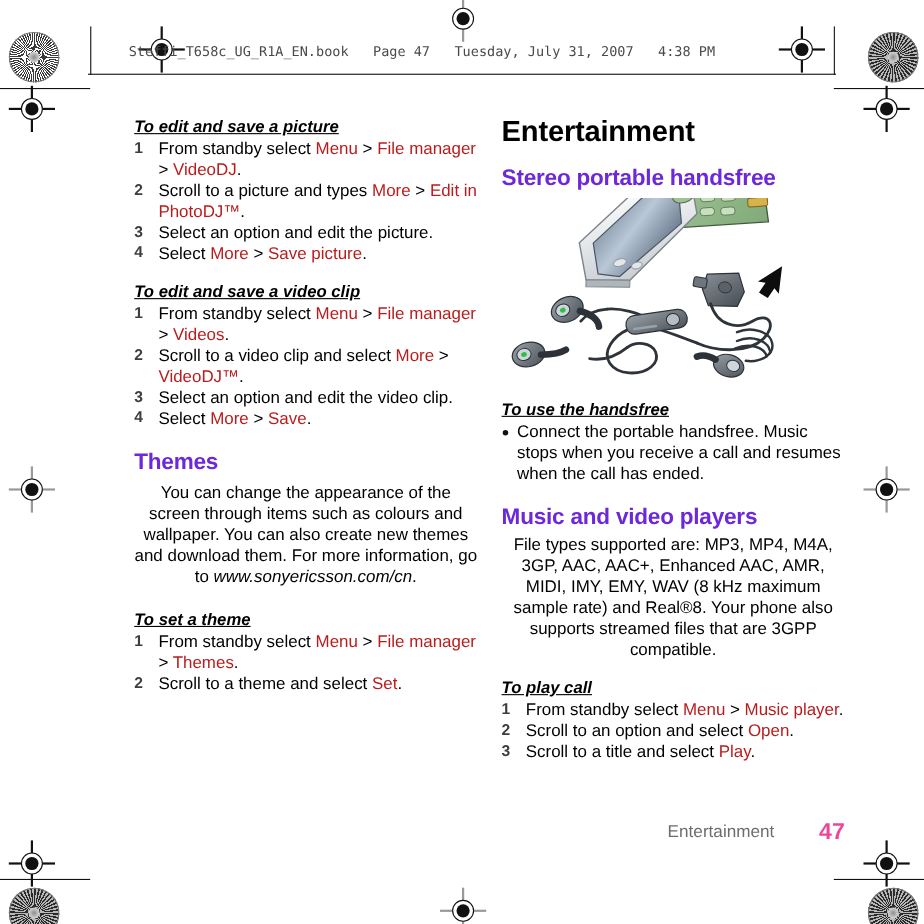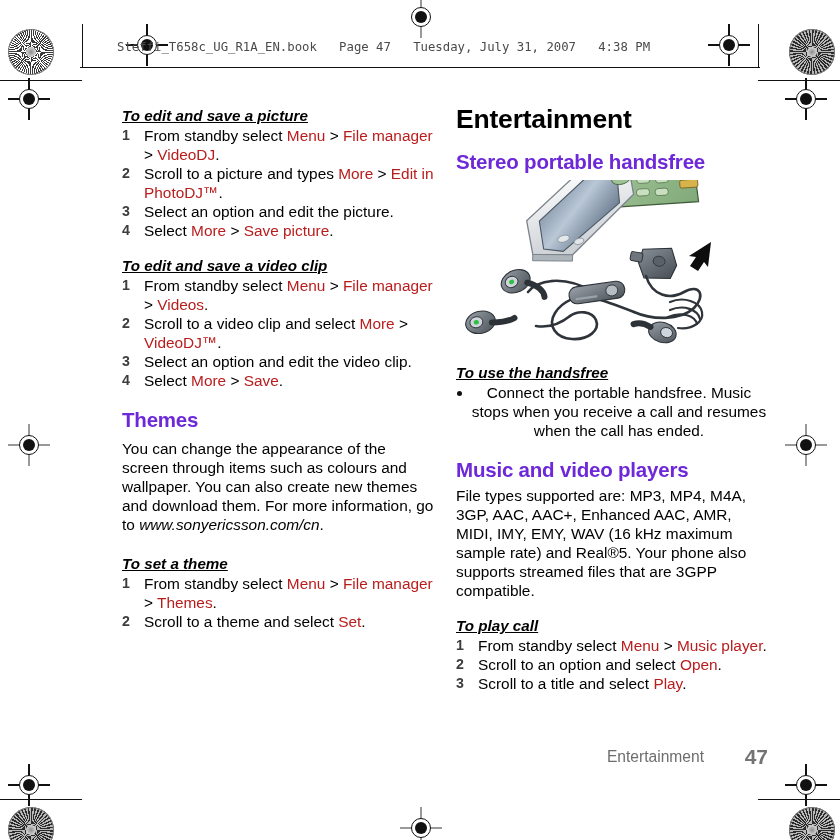--- a/index.html
+++ b/index.html
@@ -68,55 +68,55 @@
   }
   h2.section{
     font-size:20.5px;font-weight:bold;color:#6d28d9;margin:0 0 7px 0;line-height:1.12;
     letter-spacing:-0.2px;
   }
   h2.section.tight{margin-bottom:4px;}
   h3.proc{
     font-size:15.2px;font-weight:bold;font-style:italic;margin:0 0 1px 0;line-height:1.25;text-decoration:underline;
   }
   p.body{
-    font-size:15.4px;line-height:19.1px;margin:0 0 0 0;
+    font-size:15.4px;line-height:19.1px;margin:0 0 0 0;text-align:center;
   }
   .gap-m{height:15px;}
   .gap-l{height:19px;}
 
   ol.steps{list-style:none;margin:0;padding:0;}
   ol.steps li{
     position:relative;padding-left:22px;font-size:15.4px;line-height:19.1px;margin:0;
   }
   ol.steps li .num{
     position:absolute;left:0;top:0;width:15px;text-align:left;
     font-weight:bold;font-size:14.2px;color:#3d3d3d;
   }
-  ul.bullets{list-style:none;margin:0;padding:0;text-align:center;}
+  ul.bullets{list-style:none;margin:0;padding:0;}
   ul.bullets li{
     position:relative;padding-left:14px;font-size:15.4px;line-height:19.1px;
   }
   ul.bullets li::before{
     content:"";position:absolute;left:1px;top:8px;width:5px;height:5px;border-radius:50%;
     background:#111;
   }
   .g{color:#b91c1c;}
   .it{font-style:italic;}
 
   
   .illus{position:relative;width:312px;height:175px;margin:6px 0 8px 0;}
   .illus svg{position:absolute;left:0;top:0;}
 
   
   .footer{position:absolute;left:456px;top:728px;width:312px;height:24px;}
   .footer .fname{
     position:absolute;right:64px;top:0;font-size:15.6px;color:#6d6d6d;
   }
   .footer .fnum{
-    position:absolute;right:0;top:-3px;font-size:21px;font-weight:bold;color:#737373;
+    position:absolute;right:0;top:-3px;font-size:21px;font-weight:bold;color:#ec4899;
   }
 </style>
 </head>
 <body>
 
 <div class="page">
 
   <div class="starburst" style="left:8px;top:9px;"></div>
   <div class="starburst dark" style="left:789px;top:9px;"></div>
   <div class="starburst dark" style="left:8px;top:787px;"></div>
@@ -345,21 +345,21 @@
     </div>
 
     <h3 class="proc">To use the handsfree</h3>
     <ul class="bullets">
         <li>Connect the portable handsfree. Music stops when you receive a call and resumes when the call has ended.</li>
       </ul>
 
     <div class="gap-l"></div>
 
     <h2 class="section tight">Music and video players</h2>
-    <p class="body"><span>File types supported are: MP3, MP4, M4A, 3GP, AAC, AAC+, Enhanced AAC, AMR, MIDI, IMY, EMY, WAV (16 kHz maximum sample rate) and Real®5. Your phone also supports streamed files that are 3GPP compatible.</span></p>
+    <p class="body"><span>File types supported are: MP3, MP4, M4A, 3GP, AAC, AAC+, Enhanced AAC, AMR, MIDI, IMY, EMY, WAV (8 kHz maximum sample rate) and Real®8. Your phone also supports streamed files that are 3GPP compatible.</span></p>
 
     <div class="gap-m"></div>
 
     <h3 class="proc">To play call</h3>
     <ol class="steps">
         <li><span class="num">1</span><span>From standby select </span><span class="g">Menu</span><span> &gt; </span><span class="g">Music player</span><span>.</span></li>
         <li><span class="num">2</span><span>Scroll to an option and select </span><span class="g">Open</span><span>.</span></li>
         <li><span class="num">3</span><span>Scroll to a title and select </span><span class="g">Play</span><span>.</span></li>
       </ol>
   </div>

